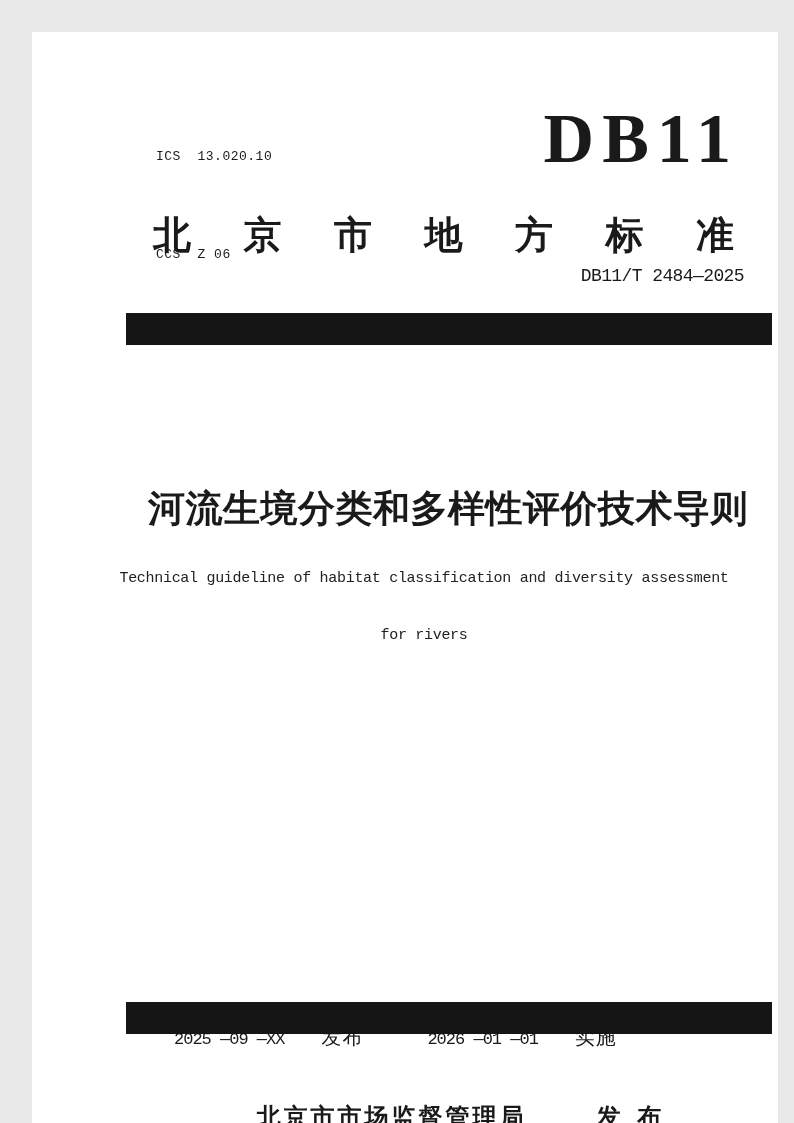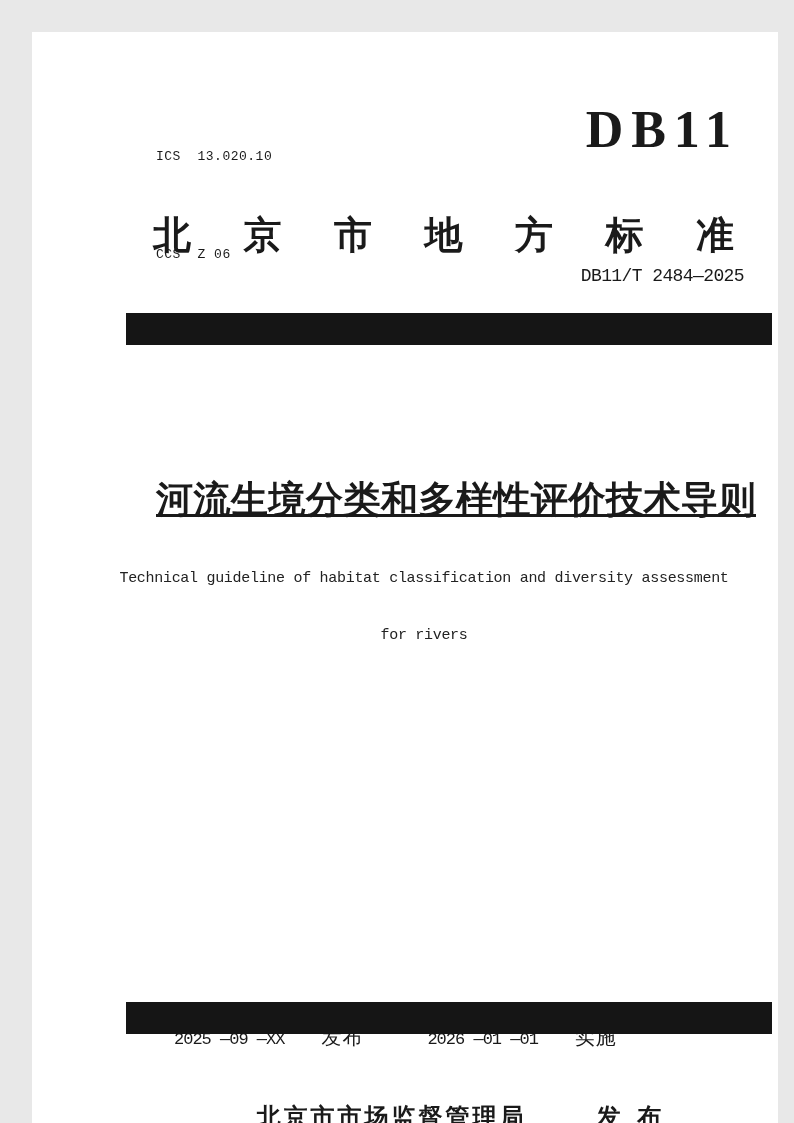--- a/index.html
+++ b/index.html
@@ -25,21 +25,21 @@
     letter-spacing: 0.5px;
     white-space: pre;
   }
   
   .logo {
     position: absolute;
     right: 71px;
     top: 56px;
     font-family: "Liberation Serif", serif;
     font-weight: 700;
-    font-size: 52px;
+    font-size: 70px;
     line-height: 1;
     letter-spacing: 8px;
   }
   
   .std-type {
     position: absolute;
     left: 89px;
     right: 60px;
     top: 150px;
     display: flex;
@@ -66,28 +66,27 @@
     height: 2px;
     background: #151515;
   }
   .rule-top { top: 281px; }
   .rule-bottom { top: 970px; }
   
   .title-zh {
     position: absolute;
     left: 92px;
     right: 54px;
-    top: 430px;
-    text-align: right;
+    top: 439px;
+    text-align: center;
     font-size: 37px;
     font-weight: 700;
     line-height: 1.2;
     letter-spacing: 0.5px;
     white-space: nowrap;
-    text-decoration: underline;
   }
   
   .title-en {
     position: absolute;
     left: 0;
     right: 10px;
     top: 502px;
     text-align: center;
     font-family: "Liberation Mono", monospace;
     font-size: 15px;

